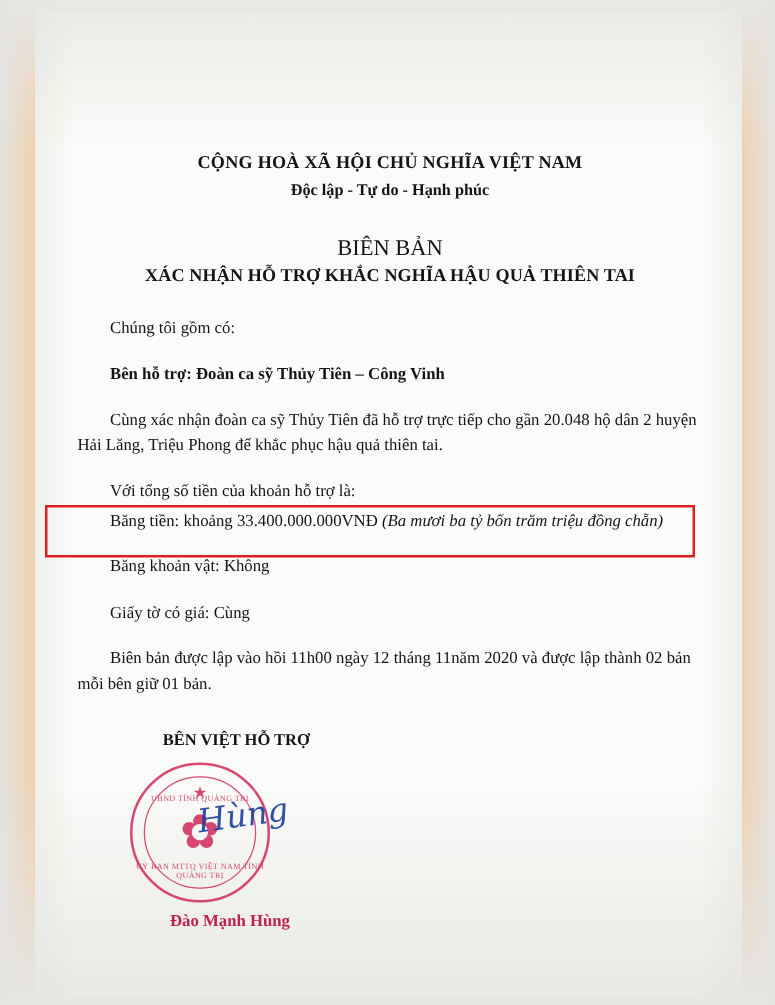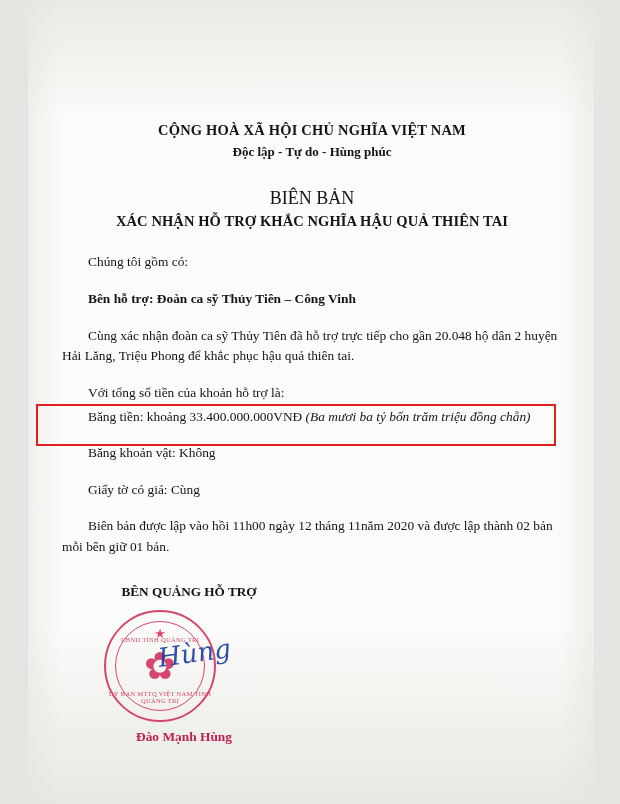--- a/index.html
+++ b/index.html
@@ -4,21 +4,21 @@
 <style>
   html, body {
     margin: 0;
     padding: 0;
     background: #ffffff;
   }
   #page {
     position: relative;
     width: 620px;
     height: 804px;
-    background: #e5e5e5;
+    background: #fdba74;
     overflow: hidden;
     font-family: "Liberation Serif", serif;
   }
   
   #sheet {
     position: absolute;
     left: 28px;
     top: 8px;
     width: 566px;
     height: 790px;
@@ -204,21 +204,21 @@
 <div id="page">
   <div id="sheet"></div>
   <div class="shade s1"></div>
   <div class="shade s2"></div>
   <div class="shade s3"></div>
   <div class="shade s4"></div>
 
   <div class="doc">
 
     <div class="national center">CỘNG HOÀ XÃ HỘI CHỦ NGHĨA VIỆT NAM</div>
-    <div class="motto center">Độc lập - Tự do - Hùng phúc</div>
+    <div class="motto center">Độc lập - Tự do - Hạnh phúc</div>
 
     <div class="title-main center">BIÊN BẢN</div>
     <div class="title-sub center">XÁC NHẬN HỖ TRỢ KHẮC NGHĨA HẬU QUẢ THIÊN TAI</div>
 
     <div class="body">
       <div class="p indent">Chúng tôi gồm có:</div>
       <div class="p indent b">Bên hỗ trợ: Đoàn ca sỹ Thủy Tiên – Công Vinh</div>
       <div class="p indent">Cùng xác nhận đoàn ca sỹ Thủy Tiên đã hỗ trợ trực tiếp cho gần 20.048 hộ dân 2 huyện Hải Lăng, Triệu Phong để khắc phục hậu quả thiên tai.</div>
       <div class="p indent">Với tổng số tiền của khoản hỗ trợ là:</div>
 
@@ -229,21 +229,21 @@
         </div>
       </div>
 
       <div class="p indent">Băng khoản vật: Không</div>
       <div class="p indent">Giấy tờ có giá: Cùng</div>
       <div class="p indent">Biên bản được lập vào hồi 11h00 ngày 12 tháng 11năm 2020 và được lập thành 02 bản mỗi bên giữ 01 bản.</div>
     </div>
 
     <div class="sig-row">
       <div class="sig-col">
-        <span>BÊN QUẢNG HỖ TRỢ</span>
+        <span>BÊN VIỆT HỖ TRỢ</span>
       </div>
     </div>
 
     <div class="stamp-area">
       <div class="stamp">
         <div class="stamp-star">★</div>
         <div class="stamp-arc-top">UBND TỈNH QUẢNG TRỊ</div>
         <div class="stamp-inner">✿</div>
         <div class="stamp-arc-bottom">UỶ BAN MTTQ VIỆT NAM TỈNH QUẢNG TRỊ</div>
       </div>

